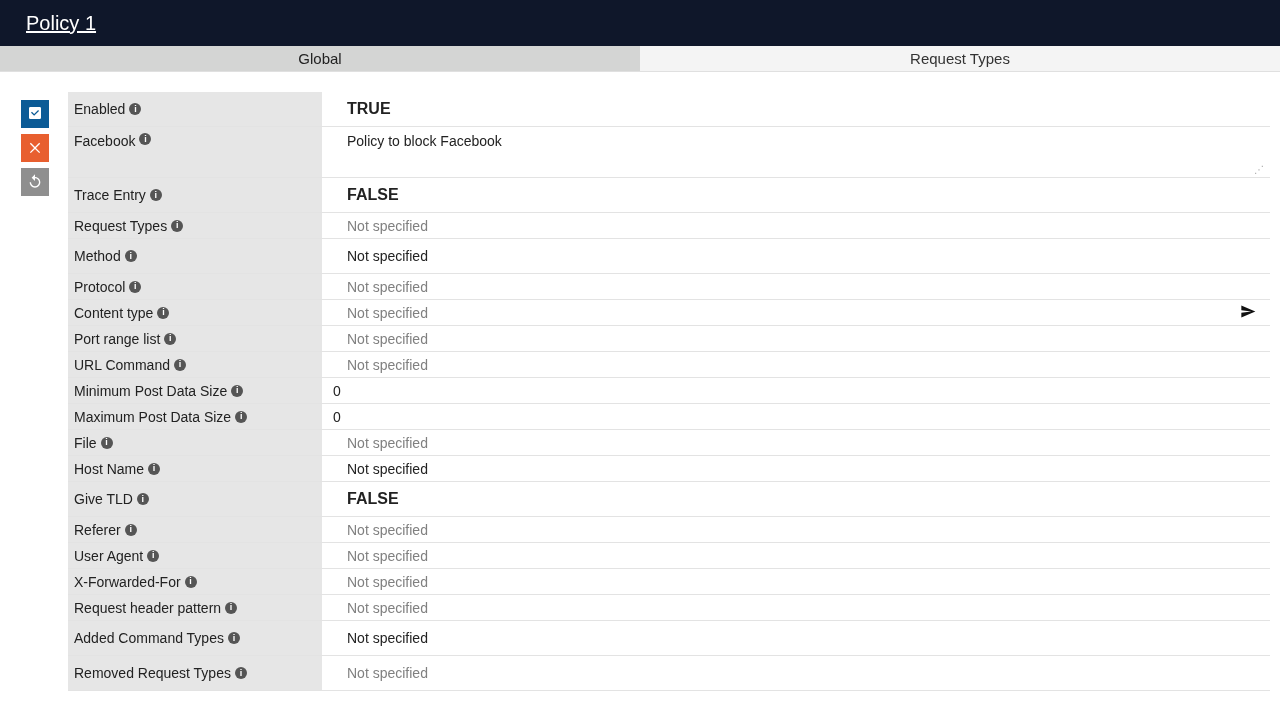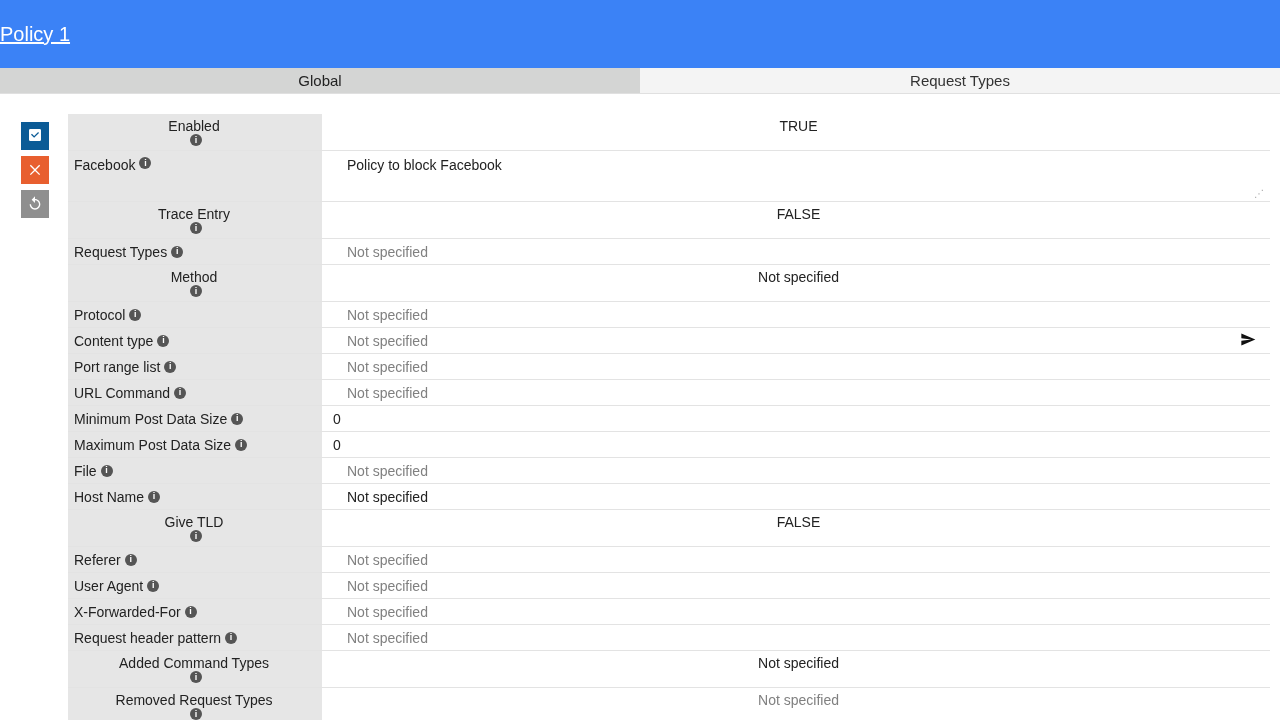--- a/index.html
+++ b/index.html
@@ -1,21 +1,22 @@
 <!DOCTYPE html>
 <html><head>
 <meta charset="utf-8">
 <style>
   * { box-sizing: border-box; margin: 0; padding: 0; }
   body { font-family: "Segoe UI", Arial, sans-serif; font-size: 14px; background: #fff; }
   .header {
-    background: #3b82f6;
-    height: 68px;
-    display: flex;
-    align-items: center;
+    background: #0f172a;
+    height: 46px;
+    display: flex;
+    align-items: center;
+    padding-left: 26px;
   }
   .header-title {
     color: #fff;
     font-size: 20px;
     text-decoration: underline;
     cursor: pointer;
   }
   .tabs {
     display: flex;
     height: 26px;
@@ -103,24 +104,24 @@
   }
   .value-cell {
     flex: 1;
     padding: 4px 20px 4px 24px;
     display: flex;
     align-items: center;
     color: #222;
     font-size: 14px;
     position: relative;
   }
-  .value-cell.bold { font-weight: 400; font-size: 14px; }
+  .value-cell.bold { font-weight: 700; font-size: 16px; }
   .value-cell.notspec { color: #808080; }
   .row.tall .label-cell, .row.tall .value-cell { min-height: 50px; align-items: flex-start; padding-top:6px;}
-  .row.med .label-cell, .row.med .value-cell { min-height: 34px; flex-direction: column; }
+  .row.med .label-cell, .row.med .value-cell { min-height: 34px; }
   .resize-handle {
     position:absolute; right:6px; bottom:2px;color:#aaa;font-size:10px;pointer-events:none;
   }
   .send-icon {
     position:absolute;
     right:14px;
     top:50%;
     transform:translateY(-50%);
   }
   .send-icon svg{width:16px;height:16px;fill:#111;}

